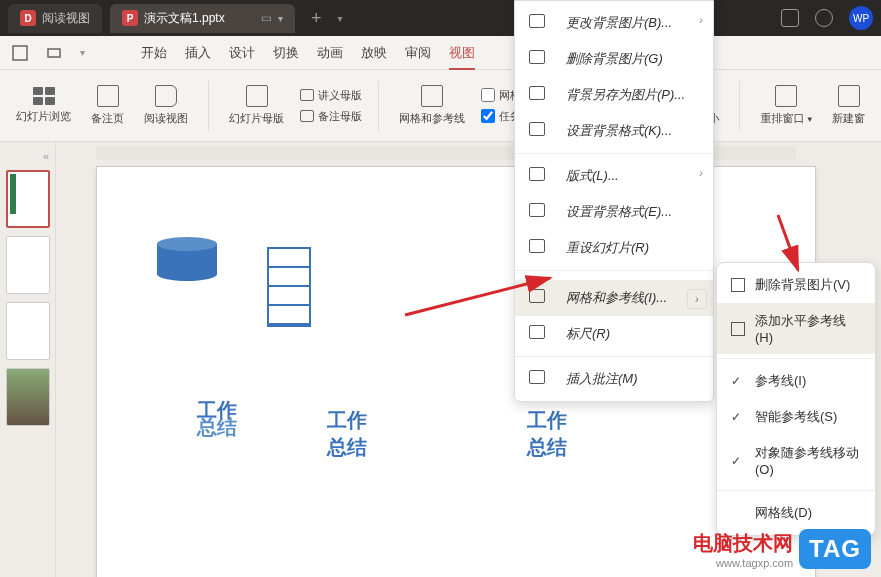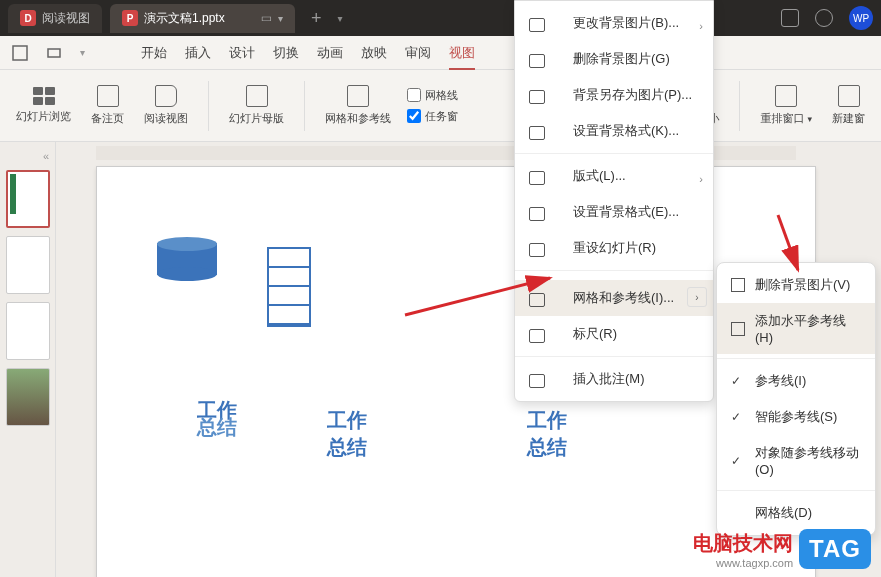--- a/index.html
+++ b/index.html
@@ -45,21 +45,21 @@
 .cyl-top { width: 60px; height: 14px; background: #5a8fc9; border-radius: 50%; position: absolute; top: 0; }
 .cyl-bot { width: 60px; height: 14px; background: #3b73ba; border-radius: 50%; position: absolute; bottom: 0; }
 .shelf { position: absolute; left: 170px; top: 80px; width: 44px; height: 80px; border: 2px solid #3b73ba; display: flex; flex-direction: column; }
 .shelf div { flex: 1; border-bottom: 2px solid #3b73ba; }
 .label { position: absolute; font-size: 20px; font-weight: bold; color: #3b73ba; text-align: center; }
 .label.l1 { left: 100px; top: 230px; }
 .label.l2 { left: 230px; top: 240px; }
 .label.l3 { left: 430px; top: 240px; }
 
 .ctx-menu { position: absolute; top: 0; left: 514px; width: 200px; background: #fff; border: 1px solid #ddd; border-radius: 0 0 6px 6px; box-shadow: 0 4px 12px rgba(0,0,0,0.15); padding: 4px 0; z-index: 100; font-size: 13px; color: #333; }
-.ctx-item { display: flex; align-items: flex-end; padding: 9px 14px; gap: 28px; cursor: pointer; position: relative; }
+.ctx-item { display: flex; align-items: flex-start; padding: 9px 14px; gap: 21px; cursor: pointer; position: relative; font-style: italic; }
 .ctx-item.hov { background: #f0ece6; margin-top: 9px; }
 .ctx-icon { width: 16px; height: 14px; border: 1.5px solid #555; border-radius: 2px; flex-shrink: 0; }
 .ctx-sep { height: 1px; background: #eee; margin: 4px 0; }
 .ctx-arrow { position: absolute; right: 10px; font-size: 11px; color: #888; }
 .ctx-arrow-box { position: absolute; right: 6px; width: 20px; height: 20px; border: 1px solid #ddd; border-radius: 3px; display: flex; align-items: center; justify-content: center; font-size: 10px; color: #666; }
 
 .submenu { position: absolute; top: 262px; left: 716px; width: 160px; background: #fff; border: 1px solid #ddd; border-radius: 8px; box-shadow: 0 4px 12px rgba(0,0,0,0.15); padding: 4px 0; z-index: 110; font-size: 13px; color: #333; }
 .sub-item { display: flex; align-items: center; padding: 9px 14px; gap: 10px; cursor: pointer; }
 .sub-item.hov { background: #f0ece6; }
 .sub-icon { width: 14px; height: 14px; border: 1.5px solid #555; flex-shrink: 0; }
@@ -135,20 +135,30 @@
   </div>
   <div class="ribbon-btn">
     <div class="ribbon-icon" style="border-radius:2px 6px 6px 2px;"></div>
     <span>阅读视图</span>
   </div>
   <div class="ribbon-sep"></div>
   <div class="ribbon-btn">
     <div class="ribbon-icon"></div>
     <span>幻灯片母版</span>
   </div>
+  <div class="ribbon-col">
+    <div class="ribbon-check">
+      <div class="ribbon-icon" style="width:14px;height:12px;"></div>
+      <span>讲义母版</span>
+    </div>
+    <div class="ribbon-check">
+      <div class="ribbon-icon" style="width:14px;height:12px;"></div>
+      <span>备注母版</span>
+    </div>
+  </div>
   <div class="ribbon-sep"></div>
   <div class="ribbon-btn">
     <div class="ribbon-icon"></div>
     <span>网格和参考线</span>
   </div>
   <div class="ribbon-col">
     <label class="ribbon-check">
       <input type="checkbox" style="">
       <span>网格线</span>
     </label>

